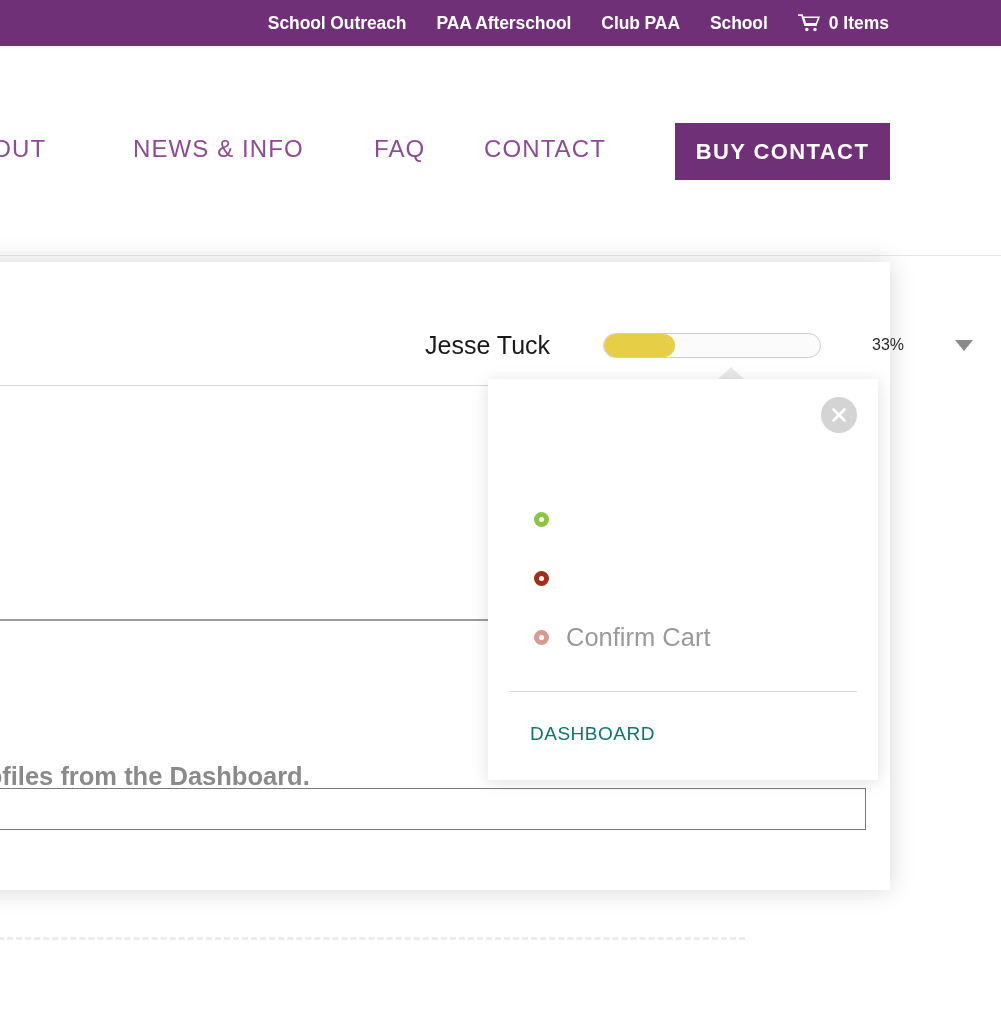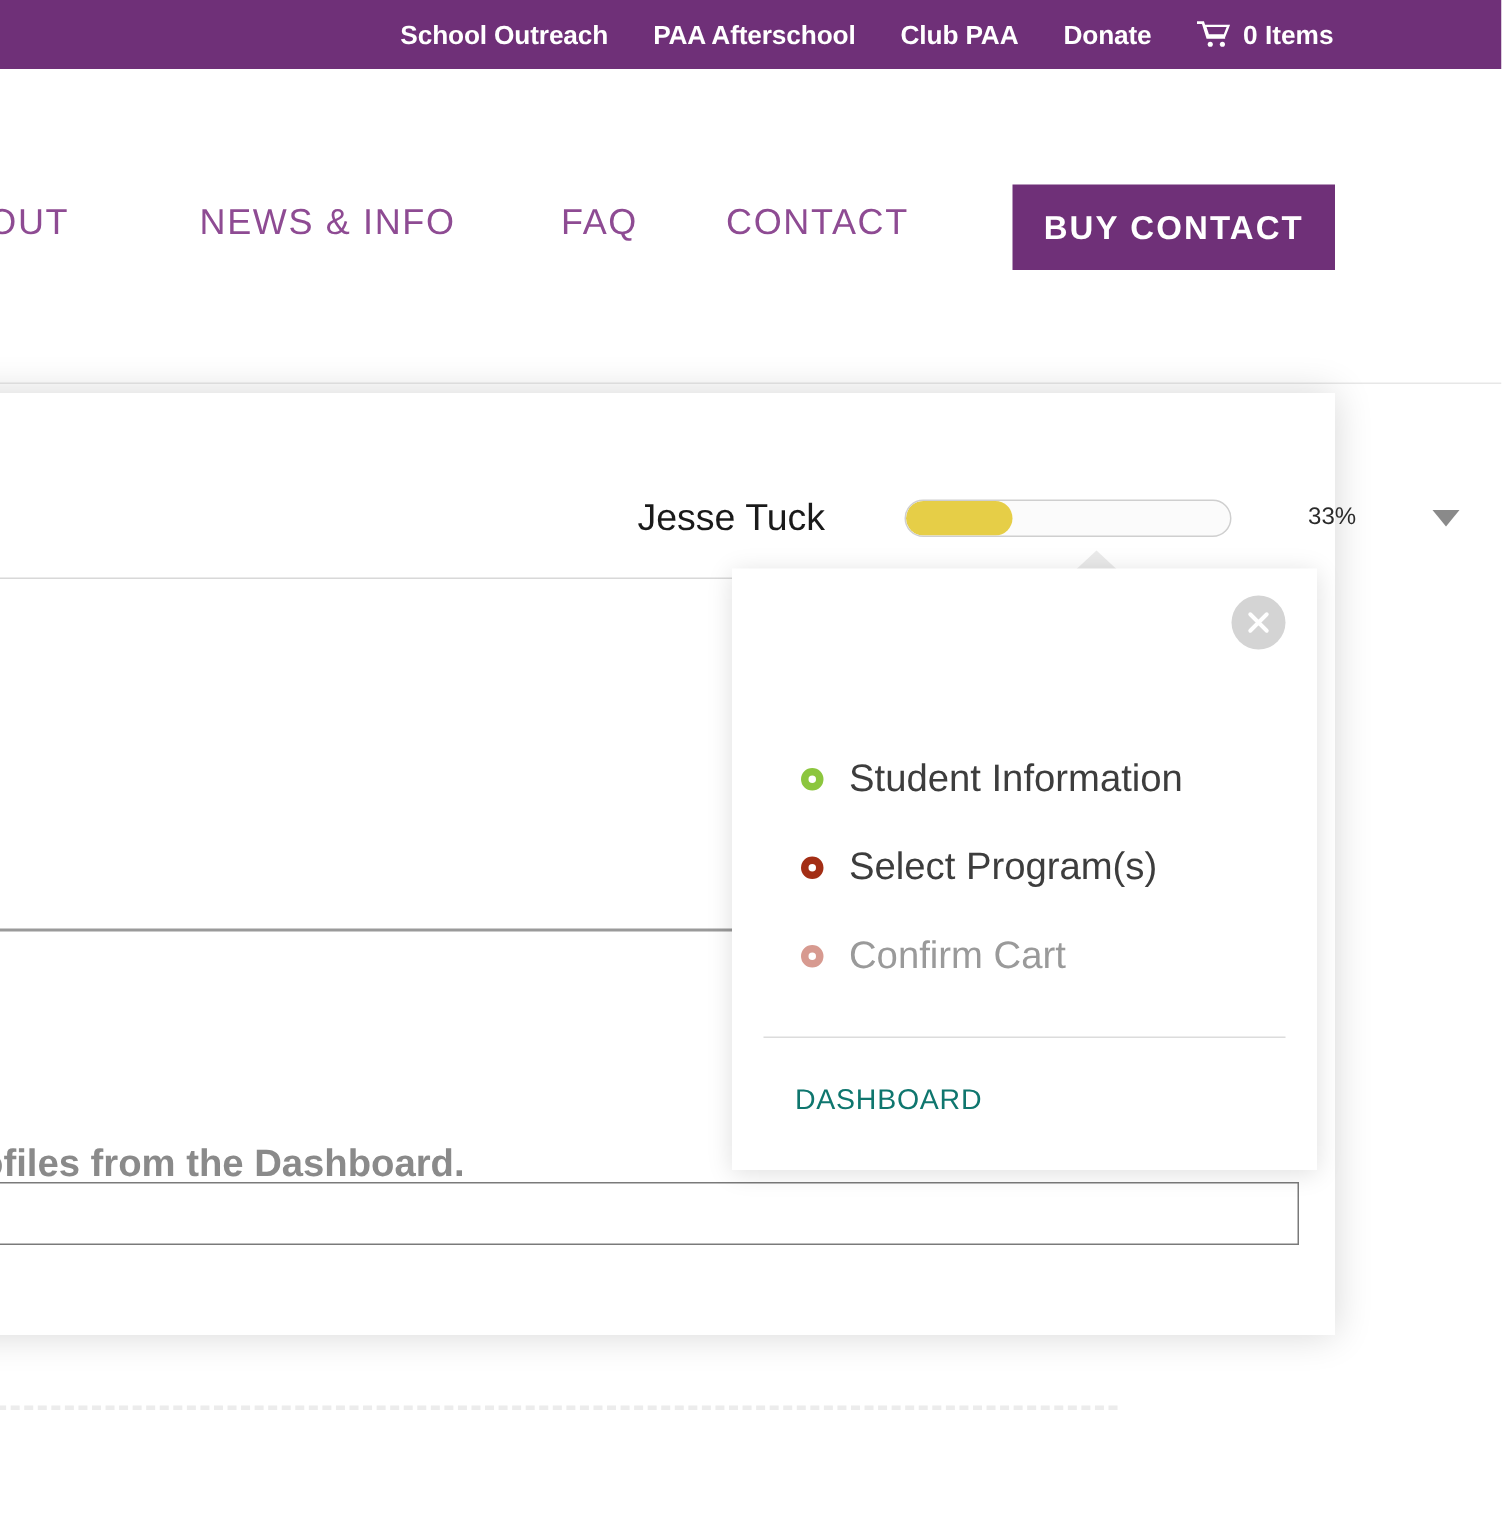--- a/index.html
+++ b/index.html
@@ -300,21 +300,21 @@
     cursor: pointer;
   }
 </style>
 </head>
 <body>
 
 <div class="topbar">
   <a class="topbar-item" href="#">School Outreach</a>
   <a class="topbar-item" href="#">PAA Afterschool</a>
   <a class="topbar-item" href="#">Club PAA</a>
-  <a class="topbar-item" href="#">Donate</a>
+  <a class="topbar-item" href="#">School</a>
 
   <div class="cart-group">
     <svg class="cart-icon" viewBox="0 0 24 20">
       <path d="M0.5 1.2 H4.2 L7.6 12.2 H19.6" stroke="#ffffff" stroke-width="2" fill="none" stroke-linecap="square"></path>
       <path d="M5.6 3.6 H23 L20.2 10.8 H8.0 Z" stroke="#ffffff" stroke-width="1.8" fill="none"></path>
       <circle cx="9.6" cy="17.2" r="1.9" fill="#ffffff"></circle>
       <circle cx="18.6" cy="17.2" r="1.9" fill="#ffffff"></circle>
     </svg>
     <span class="cart-label">0 Items</span>
   </div>
@@ -359,25 +359,23 @@
 
   <button class="dropdown-close">
     <svg width="20" height="20" viewBox="0 0 20 20">
       <path d="M4.5 4.5 L15.5 15.5 M15.5 4.5 L4.5 15.5" stroke="#ffffff" stroke-width="2.6" stroke-linecap="round" fill="none"></path>
     </svg>
   </button>
 
   <div class="steps">
     <div class="step done">
       <span class="step-bullet" id="bullet-0" style="border-color: rgb(140, 198, 62);"></span>
-      <span class="step-label">Student Information</span>
     </div>
     <div class="step current">
       <span class="step-bullet" id="bullet-1" style="border-color: rgb(163, 46, 21);"></span>
-      <span class="step-label">Select Program(s)</span>
     </div>
     <div class="step todo">
       <span class="step-bullet" id="bullet-2" style="border-color: rgb(215, 154, 144);"></span>
       <span class="step-label">Confirm Cart</span>
     </div>
   </div>
 
   <div class="dropdown-rule"></div>
 
   <a class="dashboard-link" href="#">DASHBOARD</a>

